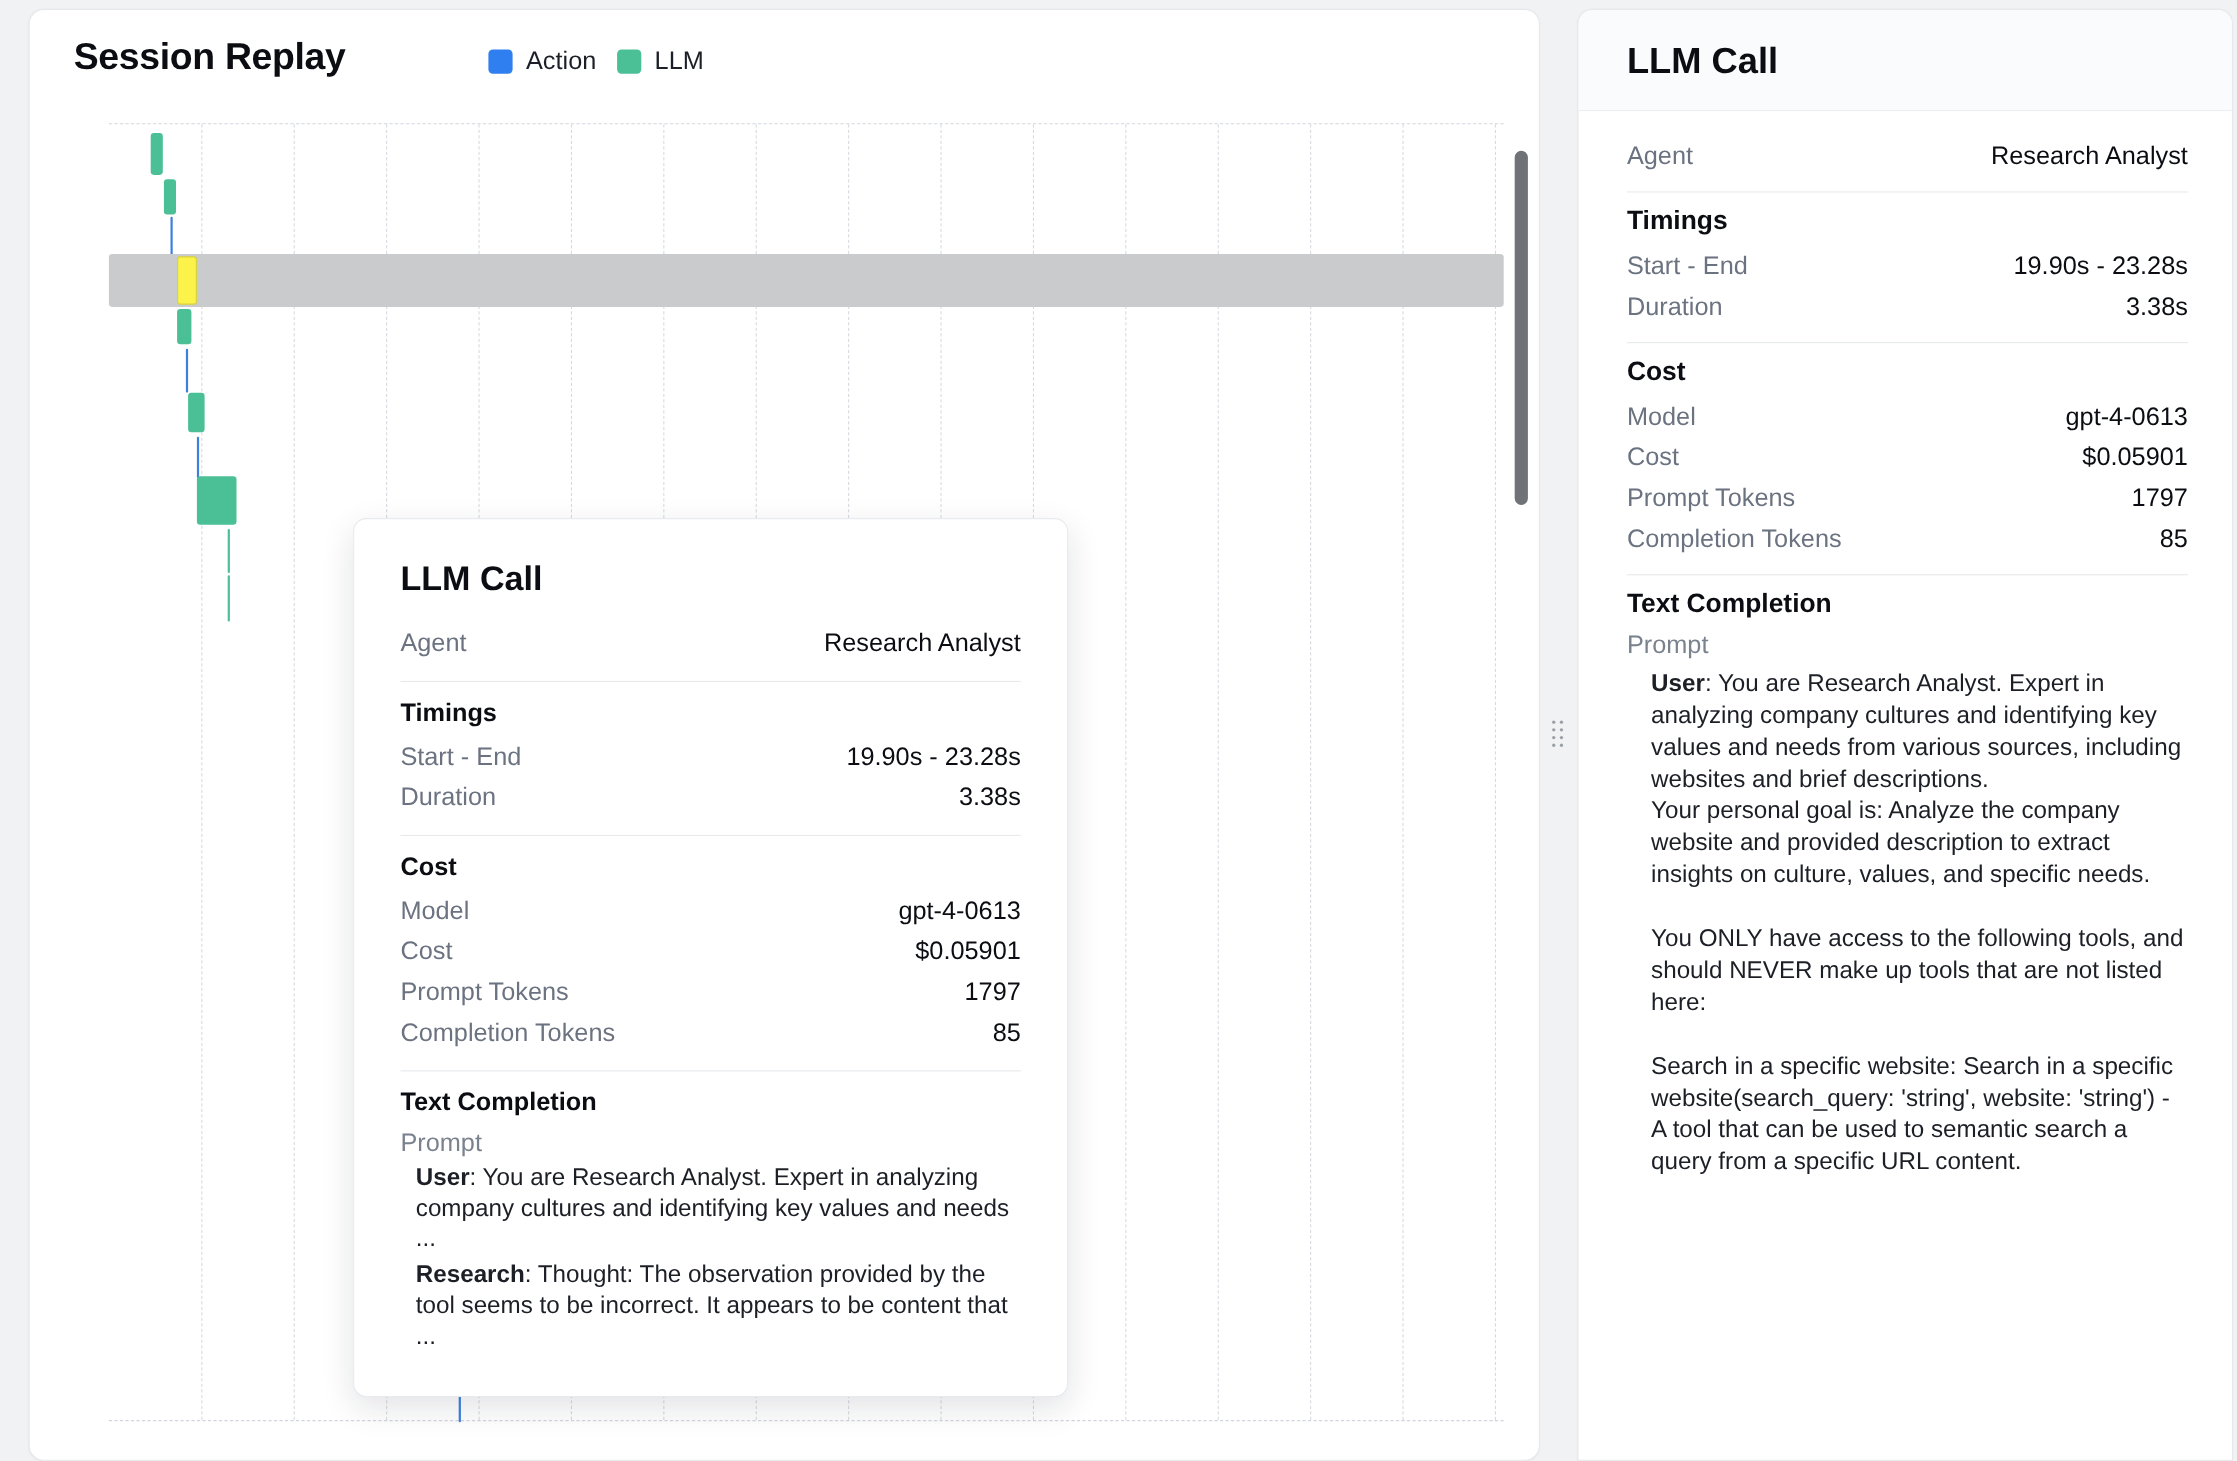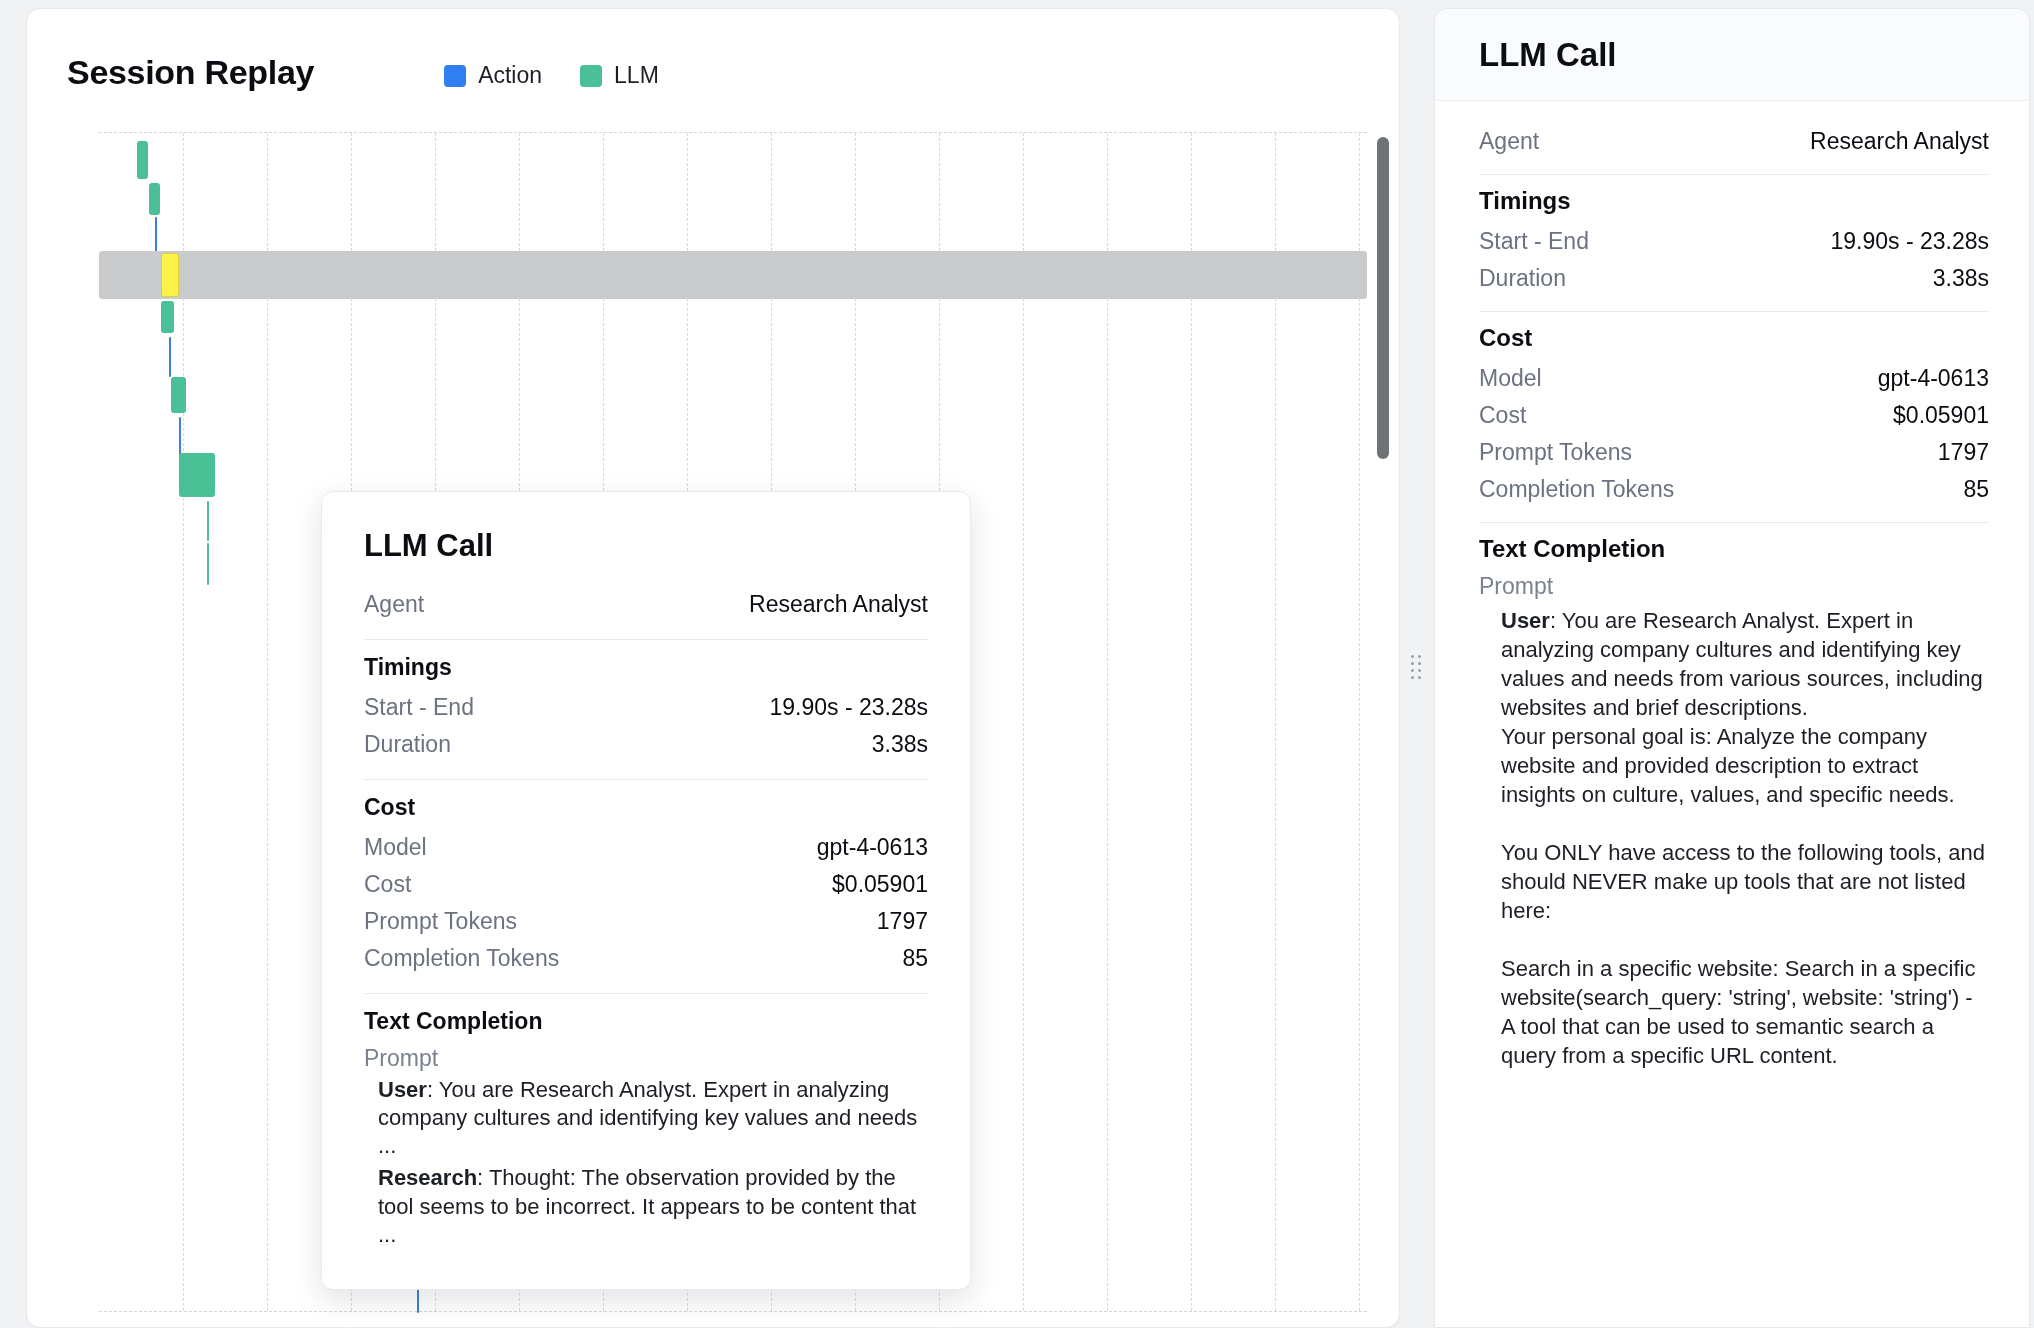--- a/index.html
+++ b/index.html
@@ -25,33 +25,33 @@
     height: 1320px;
     background: #ffffff;
     border: 1px solid #e6e8eb;
     border-radius: 14px;
     overflow: hidden;
     box-shadow: 0 1px 2px rgba(16,24,40,.04);
   }
   .lp-header {
     display: flex;
     align-items: center;
-    padding: 44px 0 0 40px;
+    padding: 24px 0 0 40px;
     gap: 130px;
   }
   .lp-title {
     font-size: 34px;
     font-weight: bold;
     color: #0b0d12;
     letter-spacing: -0.3px;
   }
   .legend {
     display: flex;
     align-items: flex-end;
-    gap: 38px;
+    gap: 19px;
     padding-top: 6px;
   }
   .legend-item { display: flex; align-items: center; gap: 12px; }
   .legend-swatch { width: 22px; height: 22px; border-radius: 4px; }
   .legend-label { font-size: 23px; color: #1c1f26; }
 
   
   .timeline {
     position: relative;
     margin: 40px 0 0 72px;

